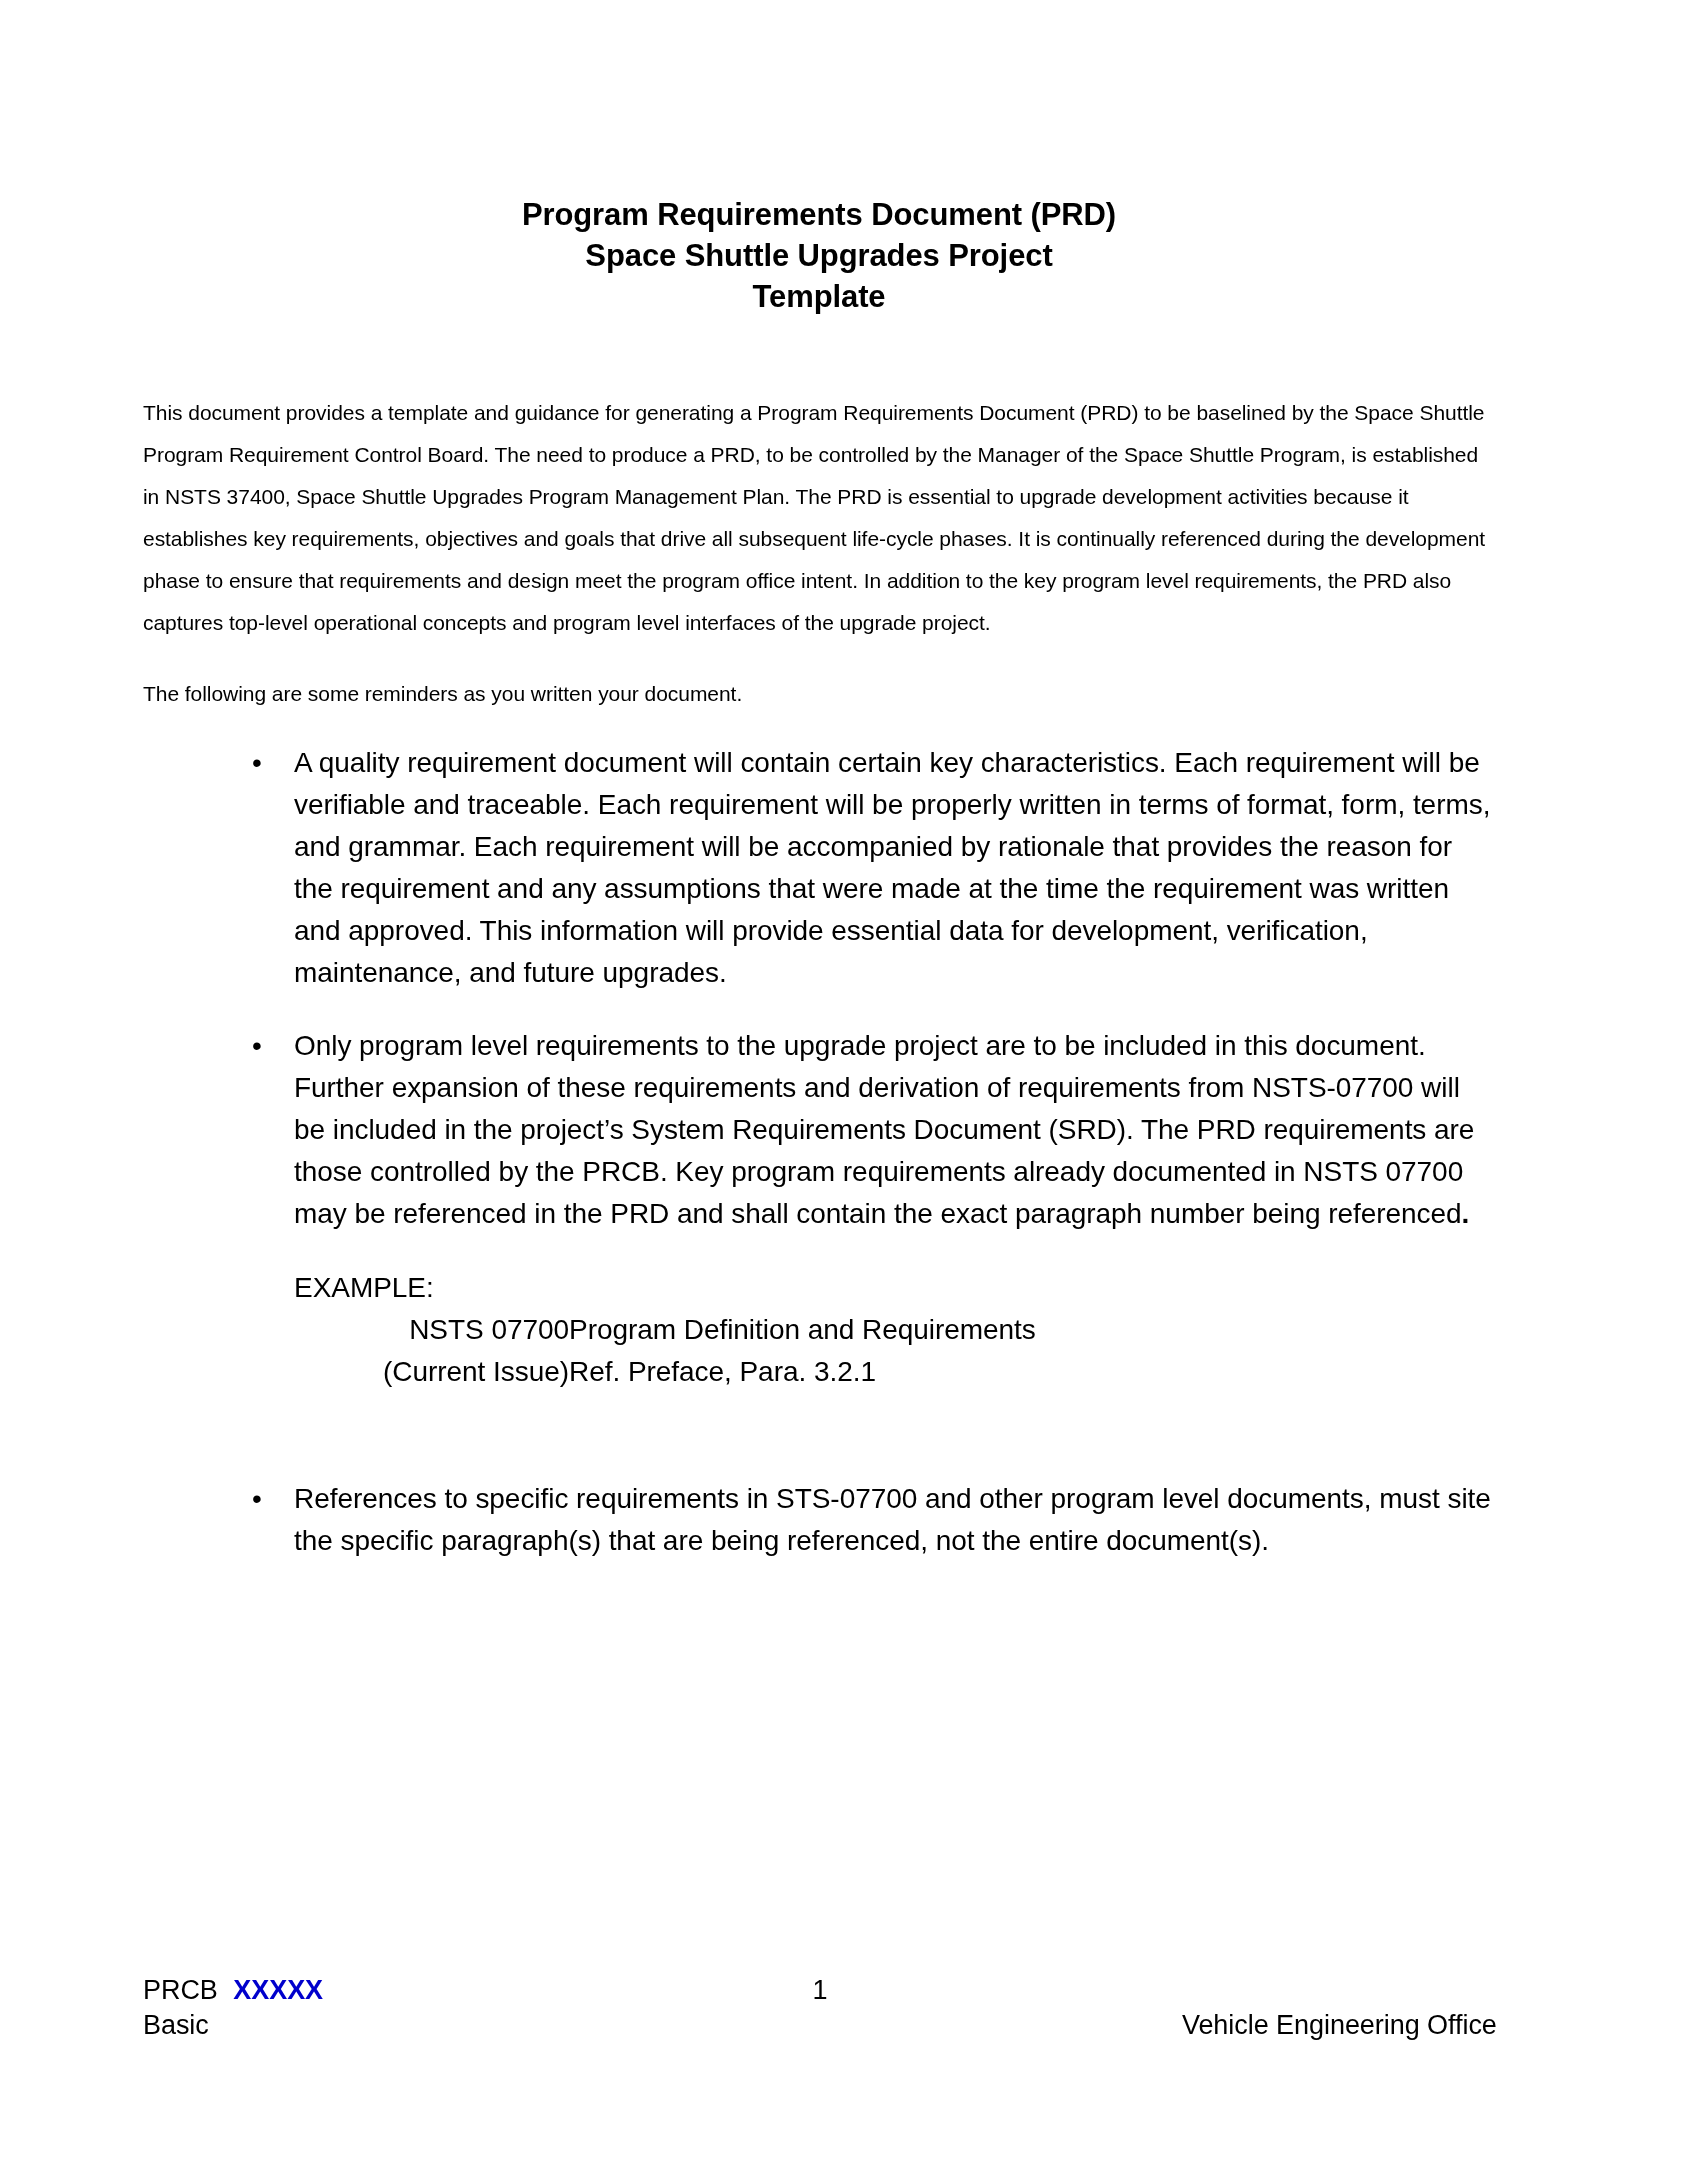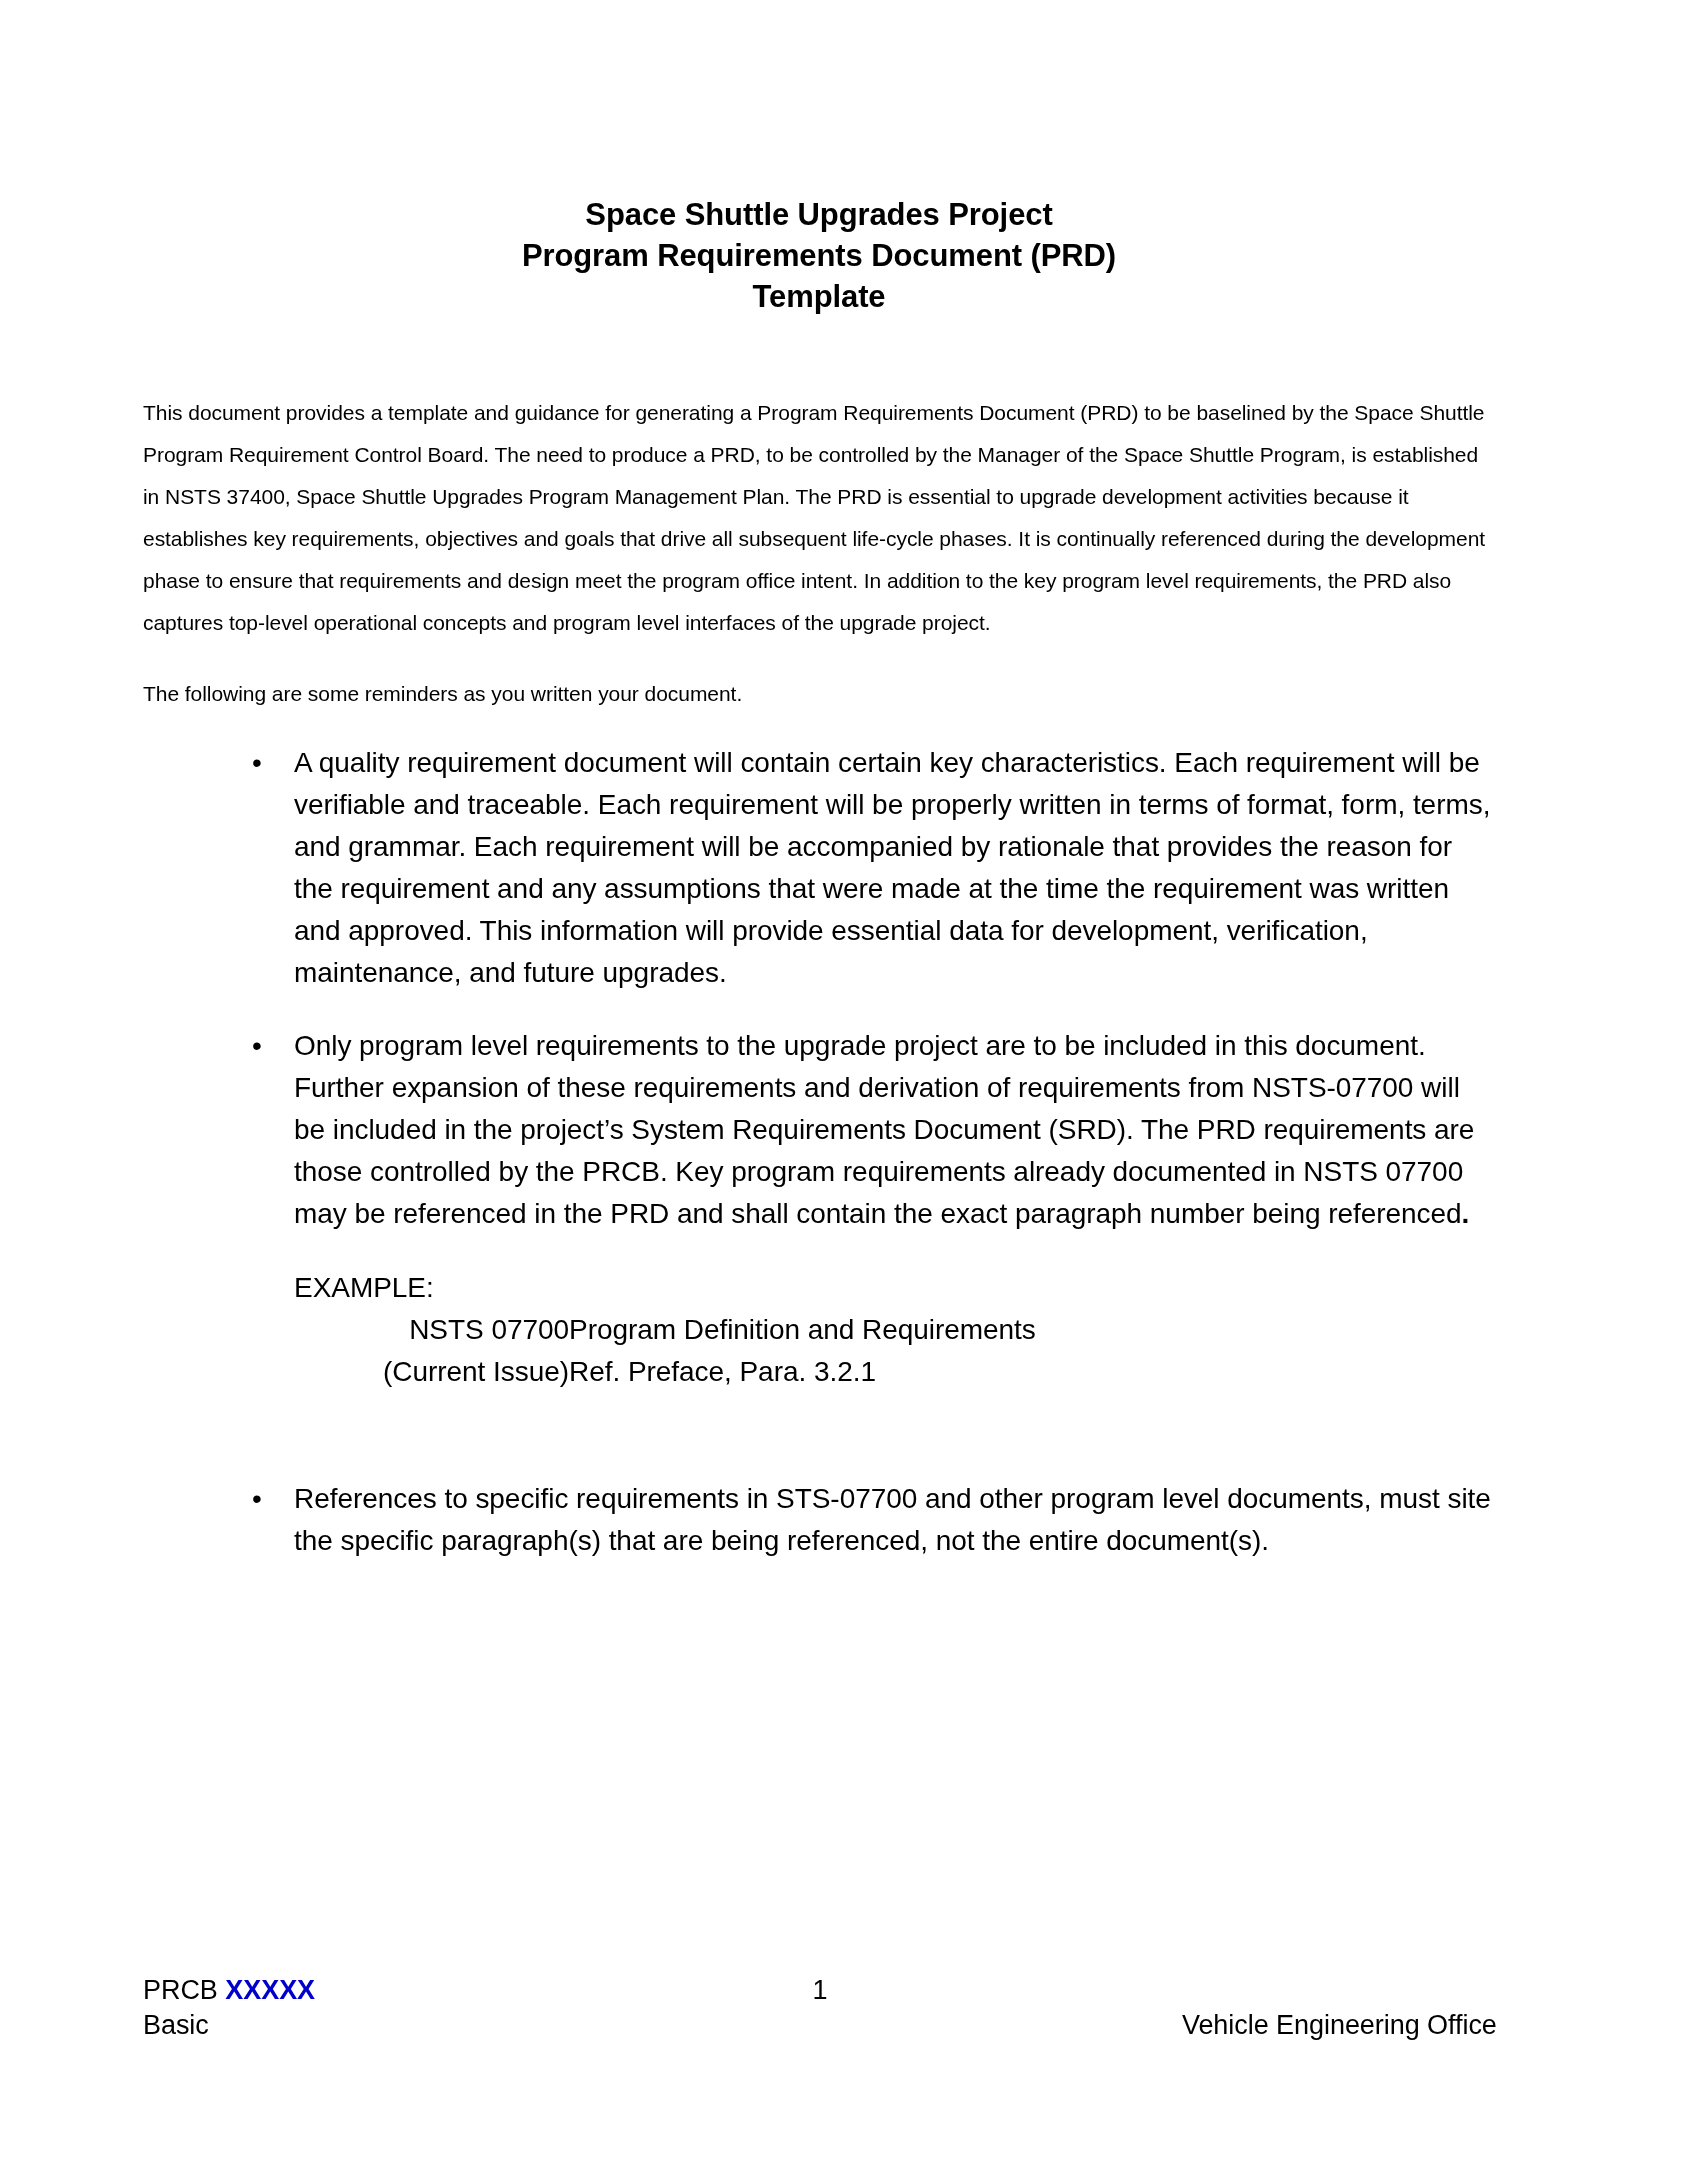--- a/index.html
+++ b/index.html
@@ -135,22 +135,22 @@
   .doc-number {
     font-weight: bold;
   }
 </style>
 </head>
 <body>
 
 <div class="page">
 
   <div class="title-block">
+    <div class="title-line">Program Requirements Document (PRD)</div>
     <div class="title-line">Space Shuttle Upgrades Project</div>
-    <div class="title-line">Program Requirements Document (PRD)</div>
     <div class="title-line">Template</div>
   </div>
 
   <div class="content">
 
     <p class="body-para">This document provides a template and guidance for generating a Program Requirements Document (PRD) to be baselined by the Space Shuttle Program Requirement Control Board.  The need to produce a PRD, to be controlled by the Manager of the Space Shuttle Program, is established in NSTS 37400, Space Shuttle Upgrades Program Management Plan.  The PRD is essential to upgrade development activities because it establishes key requirements, objectives and goals that drive all subsequent life-cycle phases.  It is continually referenced during the development phase to ensure that requirements and design meet the program office intent.  In addition to the key program level requirements, the PRD also captures top-level operational concepts and program level interfaces of the upgrade project.</p>
 
     <div class="gap-after-para1"></div>
 
     <p class="body-para">The following are some reminders as you written your document.</p>
@@ -192,21 +192,21 @@
       <li class="bullet-item">
         <span class="bullet-marker">•</span>
         <span>References to specific requirements in STS-07700 and other program level documents, must site the specific paragraph(s) that are being referenced, not the entire document(s).</span>
       </li>
 
     </ul>
   </div>
 
   <div class="footer">
     <div class="footer-row">
-      <div class="footer-left"><span>PRCB </span><span class="doc-number" style="color: rgb(0, 0, 204);">XXXXX</span></div>
+      <div class="footer-left"><span>PRCB </span><span class="doc-number" style="color: rgb(0, 0, 204); margin-left: 8px;">XXXXX</span></div>
       <div class="footer-center">1</div>
     </div>
     <div class="footer-row">
       <div class="footer-left">Basic</div>
       <div class="footer-center"></div>
       <div class="footer-right">Vehicle Engineering Office</div>
     </div>
   </div>
 
 </div>

